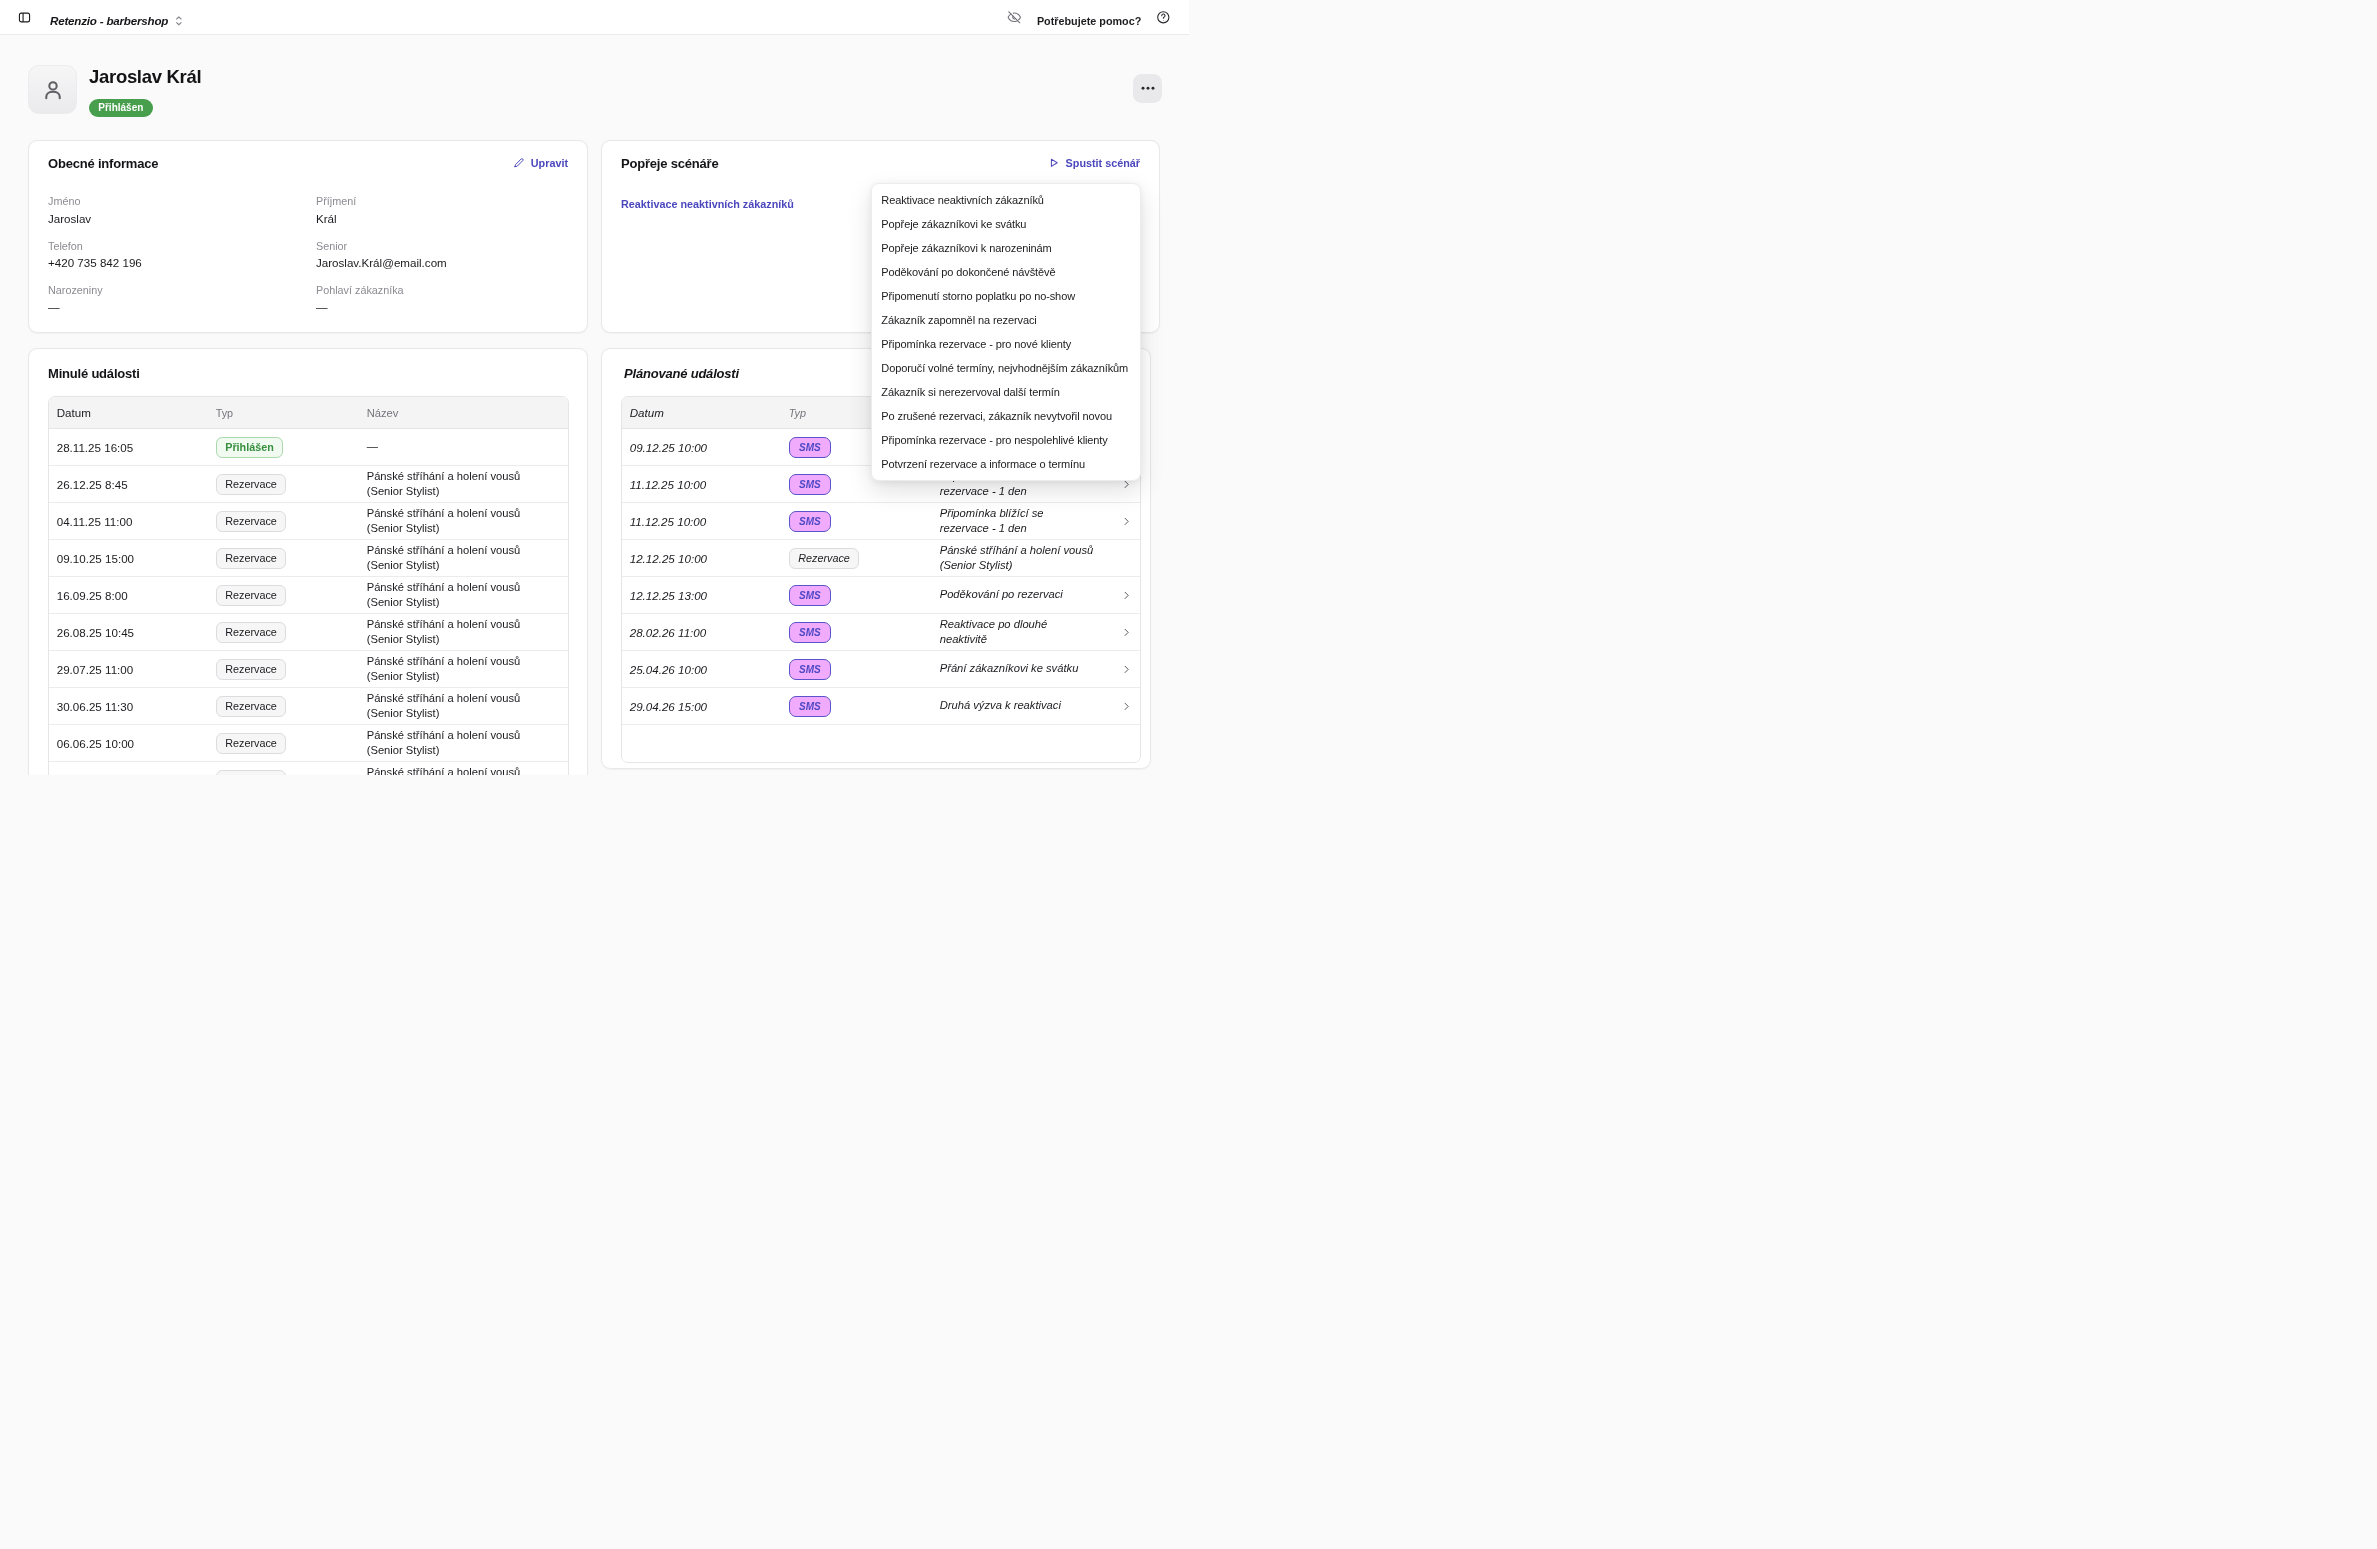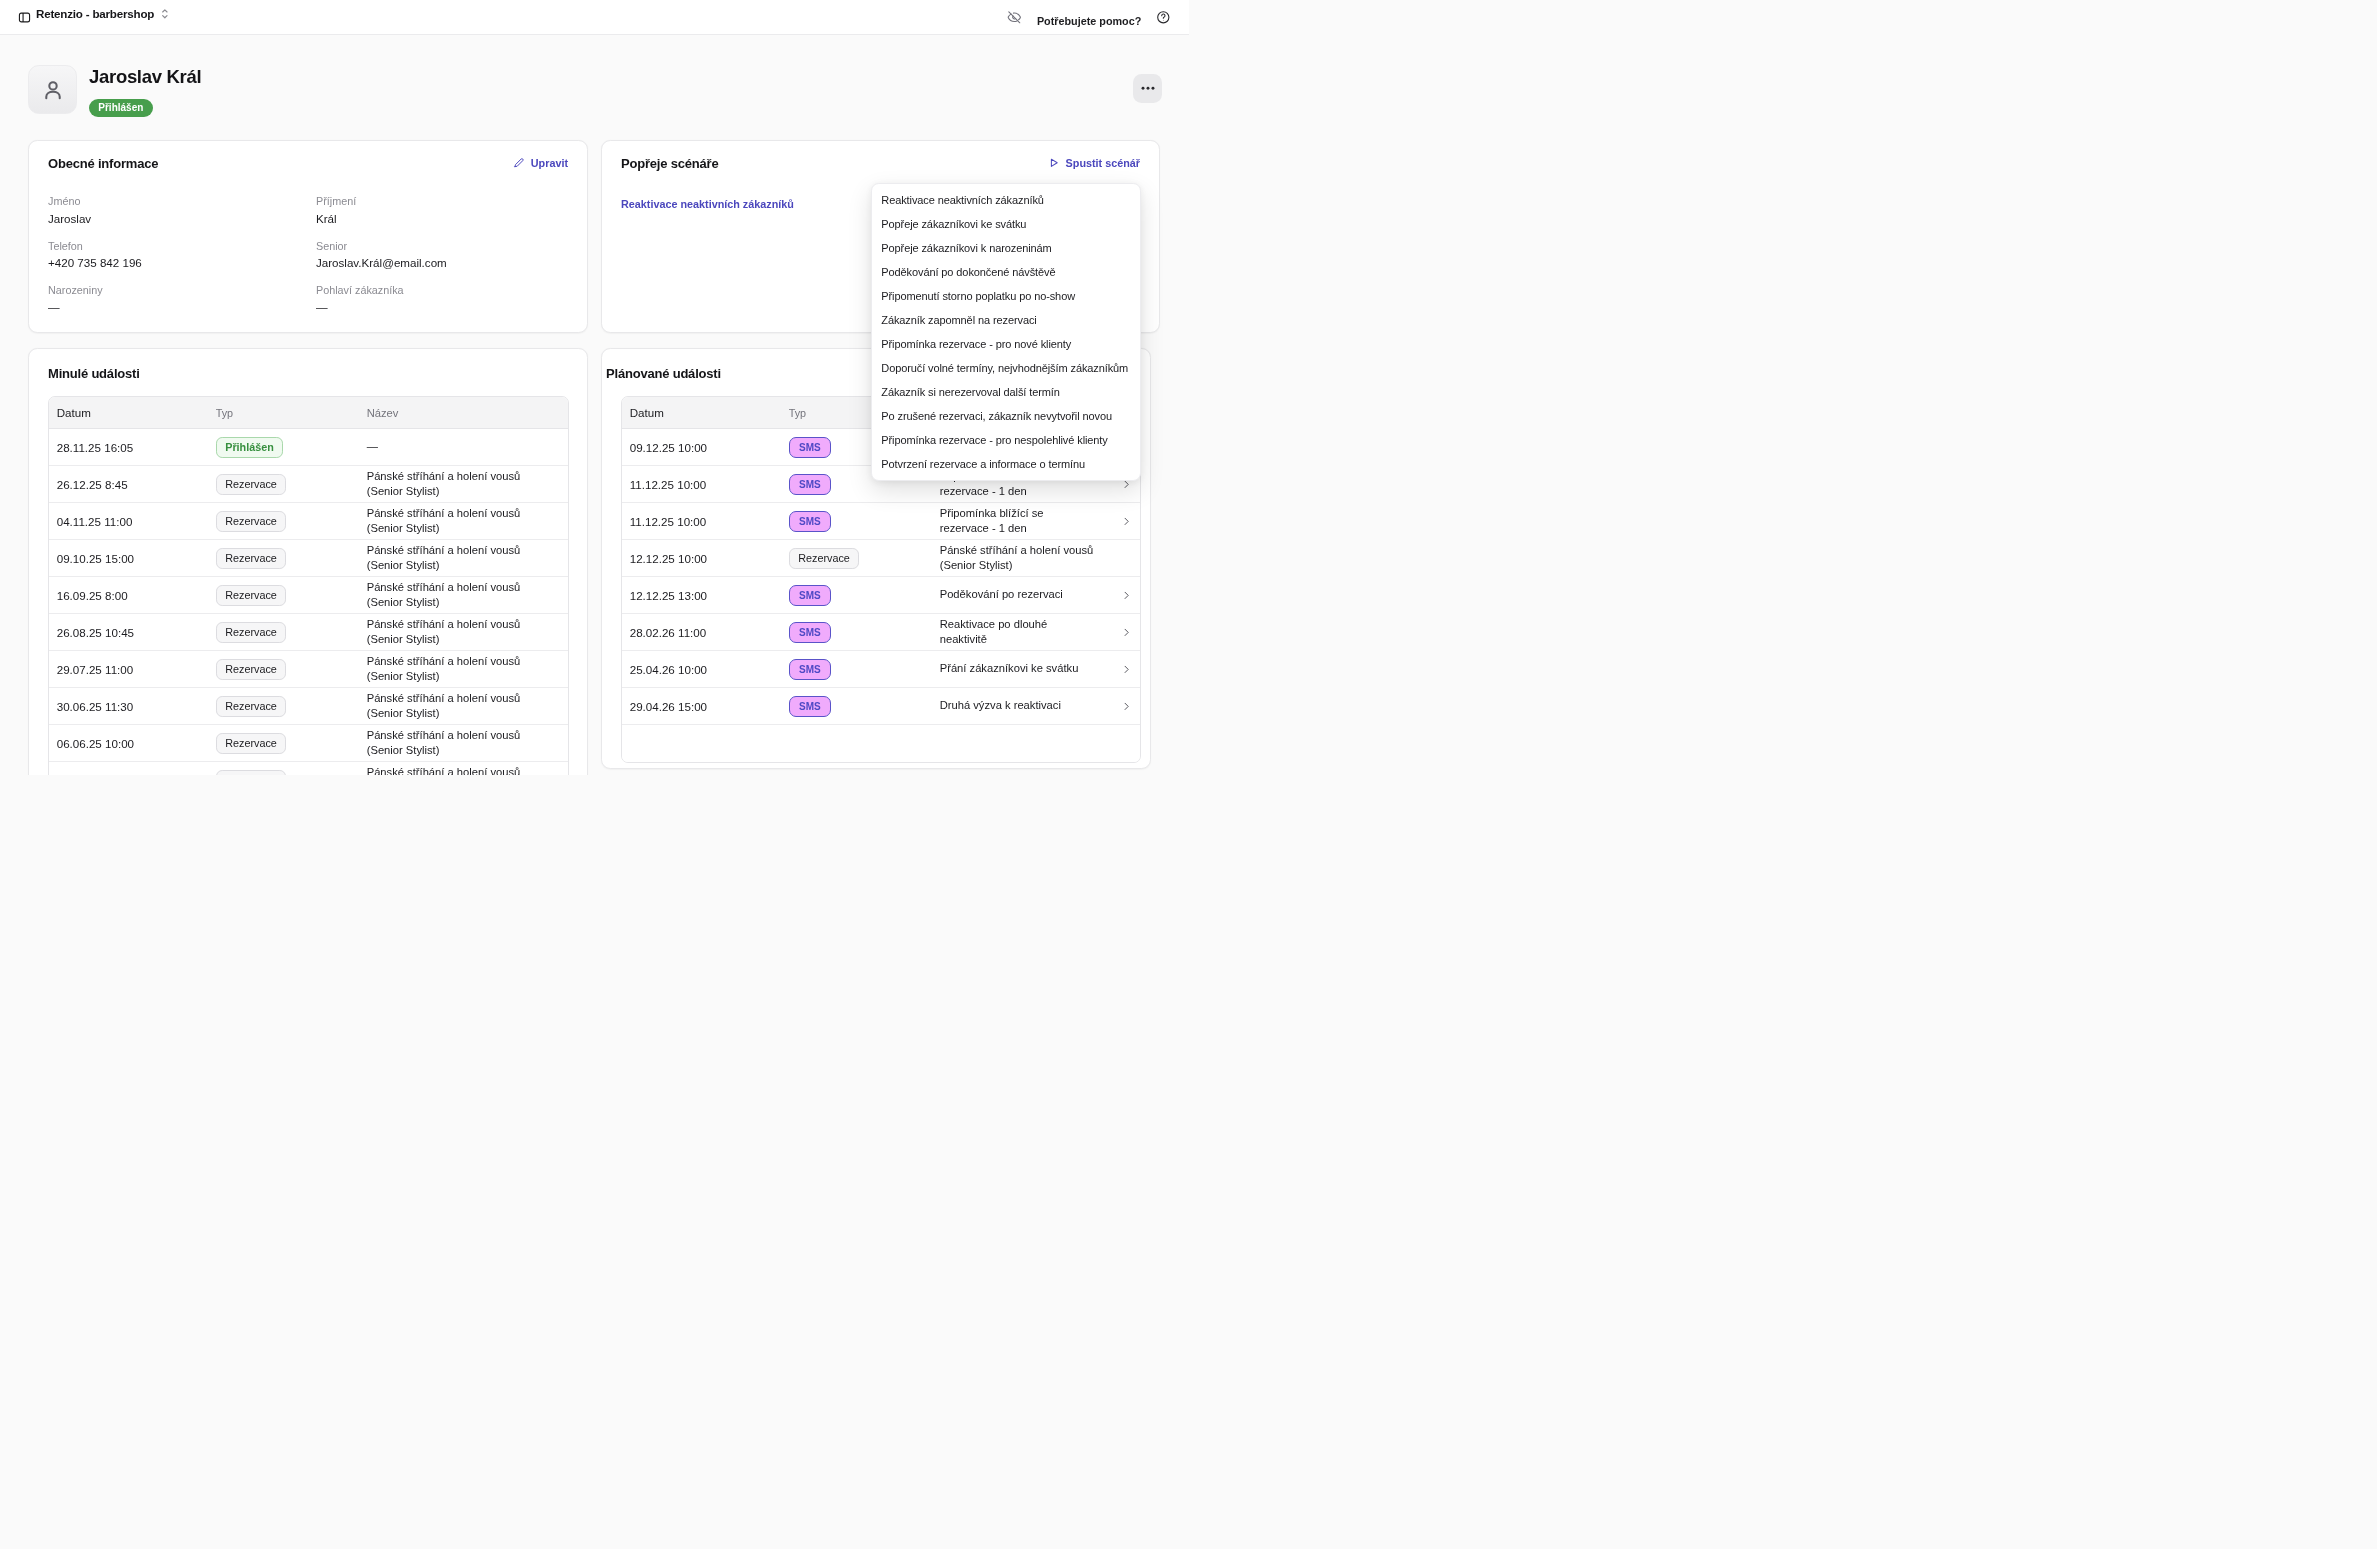--- a/index.html
+++ b/index.html
@@ -3,21 +3,21 @@
 <meta charset="utf-8">
 <style>
   * { margin:0; padding:0; box-sizing:border-box; }
   html,body { width:1189px; height:775px; overflow:hidden;
     font-family:"Liberation Sans", sans-serif; background:#fafafa; color:#1b1b1f; }
   .page { position:relative; width:1189px; height:775px; }
 
   
   .topbar { position:absolute; left:0; top:0; width:1189px; height:35px; background:#fff;
     border-bottom:0.8px solid #ebebed; display:flex; align-items:center; padding:0 15.4px 0 14px; z-index:10; }
-  .tb-left { display:flex; align-items:flex-start; gap:2px; }
+  .tb-left { display:flex; align-items:flex-end; gap:16px;font-style:italic; }
   .icon-btn { display:flex; align-items:center; justify-content:center; width:20px; height:20px;
     border-radius:4.6px; cursor:pointer; }
   .tb-title { font-size:11.6px; font-weight:700; letter-spacing:-0.2px; color:#161619; }
   .tb-sel { display:flex; align-items:center; gap:7px; cursor:pointer; }
   .tb-right { margin-left:auto; display:flex; align-items:flex-end; gap:12.3px; }
   .tb-help { font-size:10.8px; font-weight:600; color:#1d1d20; cursor:pointer; }
 
   
   .avatar { position:absolute; left:28px; top:65px; width:49px; height:49px; border-radius:10.8px;
     background:linear-gradient(180deg,#f6f6f7,#eaeaec); border:0.8px solid #ececee;
@@ -29,21 +29,21 @@
     align-items:center; }
   .more-btn { position:absolute; left:1133px; top:74px; width:29px; height:28.5px; border-radius:8.5px;
     background:#e9e9eb; display:flex; align-items:center; justify-content:center; cursor:pointer; }
 
   
   .card { position:absolute; background:#fff; border:0.8px solid #e8e8ea; border-radius:9.3px;
     box-shadow:0 0.8px 1.5px rgba(0,0,0,0.04); }
   .card-general { left:28px;  top:140px; width:560px; height:193px; padding:15.4px 19px; }
   .card-scen    { left:601px; top:140px; width:559px; height:193px; padding:15.4px 19px; }
   .card-past    { left:28px;  top:348px; width:560px; height:463px; padding:17px 19px; }
-  .card-planned { left:601px; top:348px; width:550px; height:421px; padding:17px 4px; }
+  .card-planned { left:601px; top:348px; width:550px; height:421px; padding:17px 22px;font-style:italic; }
   .card-title { font-size:13px; font-weight:700; letter-spacing:-0.2px; color:#141417; }
   .card-link { position:absolute; top:16px; right:19px; display:flex; align-items:center; gap:6.2px;
     color:#4b47bd; font-size:10.8px; font-weight:700; cursor:pointer; }
 
   .fields { display:grid; grid-template-columns:268px 1fr; row-gap:14.6px; margin-top:24px; }
   .f-label { font-size:10.8px; color:#8b8b92; }
   .f-value { font-size:11.6px; color:#1b1b1f; margin-top:4.6px; }
 
   .scen-link { position:absolute; left:19px; top:57px; color:#4b47bd; font-size:10.8px;
     font-weight:600; cursor:pointer; }

